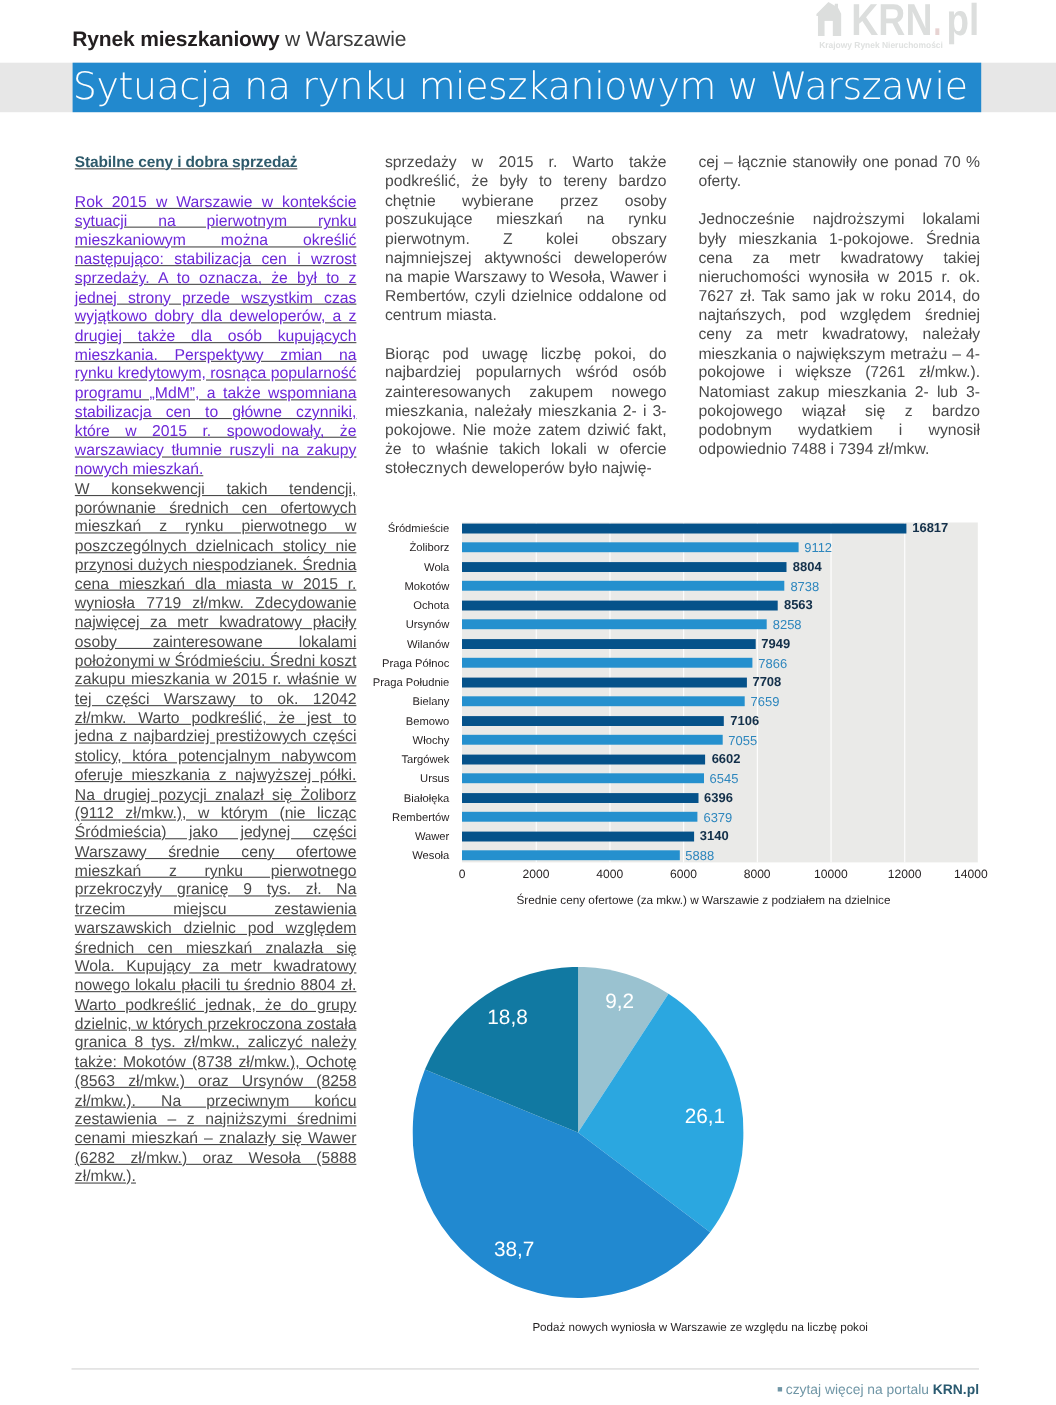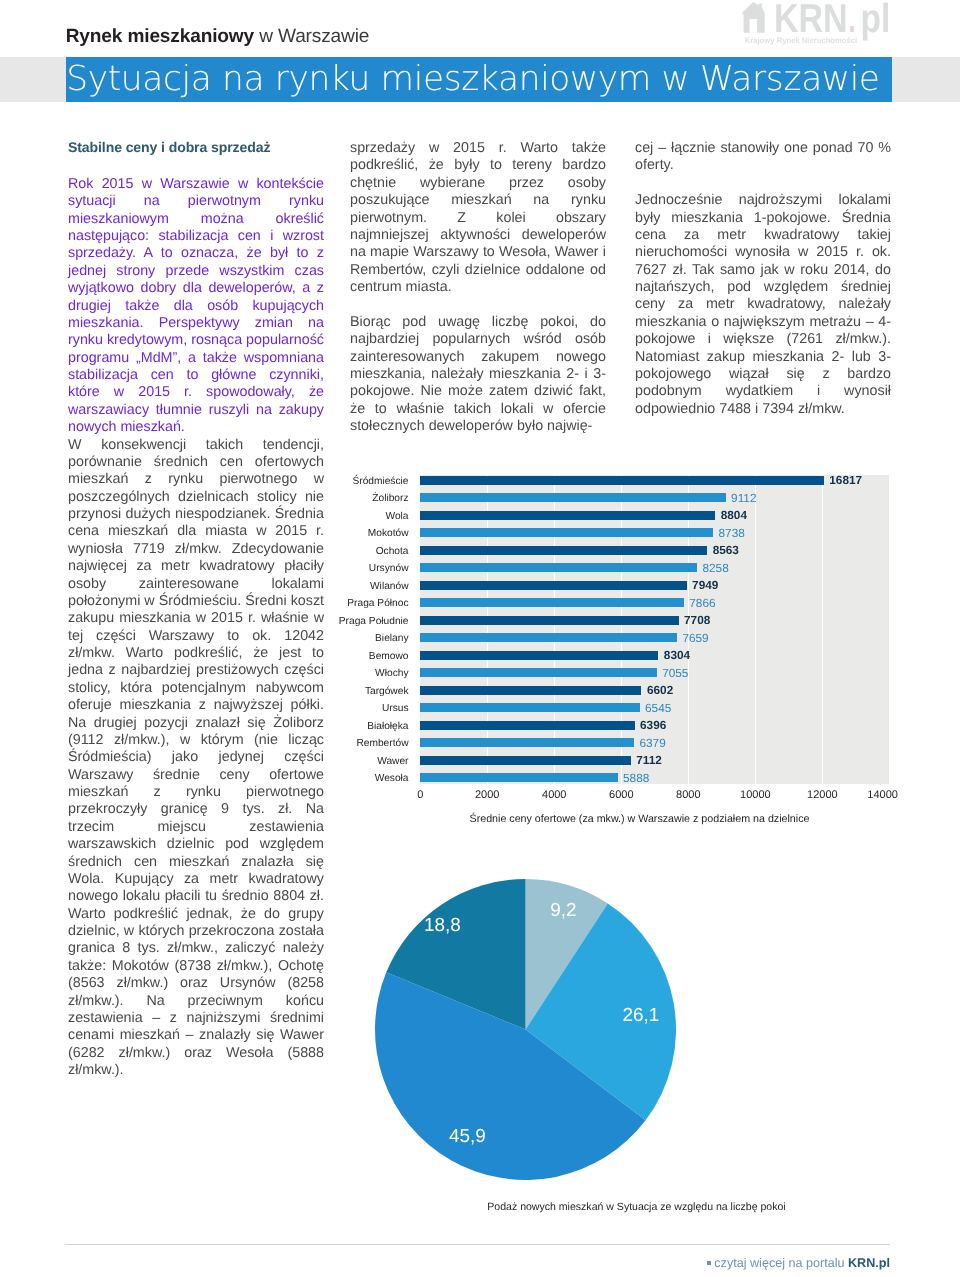--- a/index.html
+++ b/index.html
@@ -18,21 +18,21 @@
              font-family:"DejaVu Sans",sans-serif;color:#ffffff;font-weight:300;letter-spacing:-0.35px;white-space:nowrap;}
 
   .logo{position:absolute;left:739.5px;top:1px;width:160px;height:46px;}
   .lg-krn{font-family:"Liberation Sans",sans-serif;font-size:40.5px;font-weight:700;fill:#dcdedd;}
   .lg-dot{font-family:"Liberation Sans",sans-serif;font-size:40.5px;font-weight:700;fill:#e7d3d2;}
   .lg-tag{font-family:"Liberation Sans",sans-serif;font-size:8.0px;font-weight:700;fill:#dfe1e0;}
 
   
   .col{position:absolute;width:256px;font-size:14.3px;line-height:17.37px;color:#4a4a4a;
        text-align:justify;-webkit-hyphens:none;hyphens:none;}
-  .col1{left:68px;top:138.5px;}
+  .col1{left:68px;top:138.5px;text-decoration:underline;}
   .col2{left:350px;top:140px;}
   .col3{left:635px;top:140px;}
 
   .subhead{font-size:14.05px;font-weight:700;color:#2e5a6b;margin:0 0 20px 0;
            letter-spacing:-0.1px;text-align:left;}
   .lead{color:#6d28d9;margin:0;}
   p{margin:0 0 17.4px 0;}
   p:last-child{margin-bottom:0;}
 
   
@@ -157,49 +157,49 @@
       <div class="bc-val" style="left: 352.461px; top: 91.25px; color: rgb(45, 134, 189); font-weight: 400;">8258</div>
       <div class="bc-bar" style="left: 70.2px; top: 109.25px; width: 266.405px; background: rgb(5, 82, 138);"></div>
       <div class="bc-val" style="left: 342.105px; top: 108.75px; color: rgb(19, 48, 74); font-weight: 700;">7949</div>
       <div class="bc-bar" style="left: 70.2px; top: 126.75px; width: 263.623px; background: rgb(37, 144, 206);"></div>
       <div class="bc-val" style="left: 339.323px; top: 126.25px; color: rgb(45, 134, 189); font-weight: 400;">7866</div>
       <div class="bc-bar" style="left: 70.2px; top: 144.25px; width: 258.328px; background: rgb(5, 82, 138);"></div>
       <div class="bc-val" style="left: 334.028px; top: 143.75px; color: rgb(19, 48, 74); font-weight: 700;">7708</div>
       <div class="bc-bar" style="left: 70.2px; top: 161.75px; width: 256.686px; background: rgb(37, 144, 206);"></div>
       <div class="bc-val" style="left: 332.386px; top: 161.25px; color: rgb(45, 134, 189); font-weight: 400;">7659</div>
       <div class="bc-bar" style="left: 70.2px; top: 179.25px; width: 238.153px; background: rgb(5, 82, 138);"></div>
-      <div class="bc-val" style="left: 313.853px; top: 178.75px; color: rgb(19, 48, 74); font-weight: 700;">8304</div>
+      <div class="bc-val" style="left: 313.853px; top: 178.75px; color: rgb(19, 48, 74); font-weight: 700;">7106</div>
       <div class="bc-bar" style="left: 70.2px; top: 196.75px; width: 236.443px; background: rgb(37, 144, 206);"></div>
       <div class="bc-val" style="left: 312.143px; top: 196.25px; color: rgb(45, 134, 189); font-weight: 400;">7055</div>
       <div class="bc-bar" style="left: 70.2px; top: 214.25px; width: 221.261px; background: rgb(5, 82, 138);"></div>
       <div class="bc-val" style="left: 296.961px; top: 213.75px; color: rgb(19, 48, 74); font-weight: 700;">6602</div>
       <div class="bc-bar" style="left: 70.2px; top: 231.75px; width: 219.351px; background: rgb(37, 144, 206);"></div>
       <div class="bc-val" style="left: 295.051px; top: 231.25px; color: rgb(45, 134, 189); font-weight: 400;">6545</div>
       <div class="bc-bar" style="left: 70.2px; top: 249.25px; width: 214.357px; background: rgb(5, 82, 138);"></div>
       <div class="bc-val" style="left: 290.057px; top: 248.75px; color: rgb(19, 48, 74); font-weight: 700;">6396</div>
       <div class="bc-bar" style="left: 70.2px; top: 266.75px; width: 213.788px; background: rgb(37, 144, 206);"></div>
       <div class="bc-val" style="left: 289.488px; top: 266.25px; color: rgb(45, 134, 189); font-weight: 400;">6379</div>
       <div class="bc-bar" style="left: 70.2px; top: 284.25px; width: 210.537px; background: rgb(5, 82, 138);"></div>
-      <div class="bc-val" style="left: 286.237px; top: 283.75px; color: rgb(19, 48, 74); font-weight: 700;">7112</div>
+      <div class="bc-val" style="left: 286.237px; top: 283.75px; color: rgb(19, 48, 74); font-weight: 700;">3140</div>
       <div class="bc-bar" style="left: 70.2px; top: 301.75px; width: 197.332px; background: rgb(37, 144, 206);"></div>
       <div class="bc-val" style="left: 273.032px; top: 301.25px; color: rgb(45, 134, 189); font-weight: 400;">5888</div>
     </div>
 
   <div class="piechart">
     <svg class="pie" viewBox="0 0 301 301" id="pieSvg">
         <path d="M 150.5 150.5 L 150.50 0.00 A 150.5 150.5 0 0 1 232.73 24.45 Z" fill="#9ac2d0"></path>
         <path d="M 150.5 150.5 L 232.73 24.45 A 150.5 150.5 0 0 1 270.57 241.24 Z" fill="#2ba7e0"></path>
         <path d="M 150.5 150.5 L 270.57 241.24 A 150.5 150.5 0 0 1 11.28 93.34 Z" fill="#2189d0"></path>
         <path d="M 150.5 150.5 L 11.28 93.34 A 150.5 150.5 0 0 1 150.50 0.00 Z" fill="#1179a2"></path>
       </svg>
     <div id="pieLabels">
-        <div class="pie-lbl" style="left: 74px; top: 72px; text-align: center;">18,8</div>
-        <div class="pie-lbl" style="left: 99px; top: 282.6px;">45,9</div>
+        <div class="pie-lbl" style="left: 93px; top: 72px; text-align: center;">18,8</div>
+        <div class="pie-lbl" style="left: 99px; top: 282.6px;">38,7</div>
         <div class="pie-lbl" style="left: 272.4px; top: 162px;">26,1</div>
         <div class="pie-lbl" style="left: 200.2px; top: 57px;">9,2</div>
       </div>
-    <div class="pie-cap">Podaż nowych mieszkań w Sytuacja ze względu na liczbę pokoi</div>
+    <div class="pie-cap">Podaż nowych wyniosła w Warszawie ze względu na liczbę pokoi</div>
   </div>
 
   <div class="frule"></div>
   <div class="foot"><span class="fdot"></span><span>czytaj więcej na portalu </span><b>KRN.pl</b></div>
 
 </div>
 
 </body></html>

